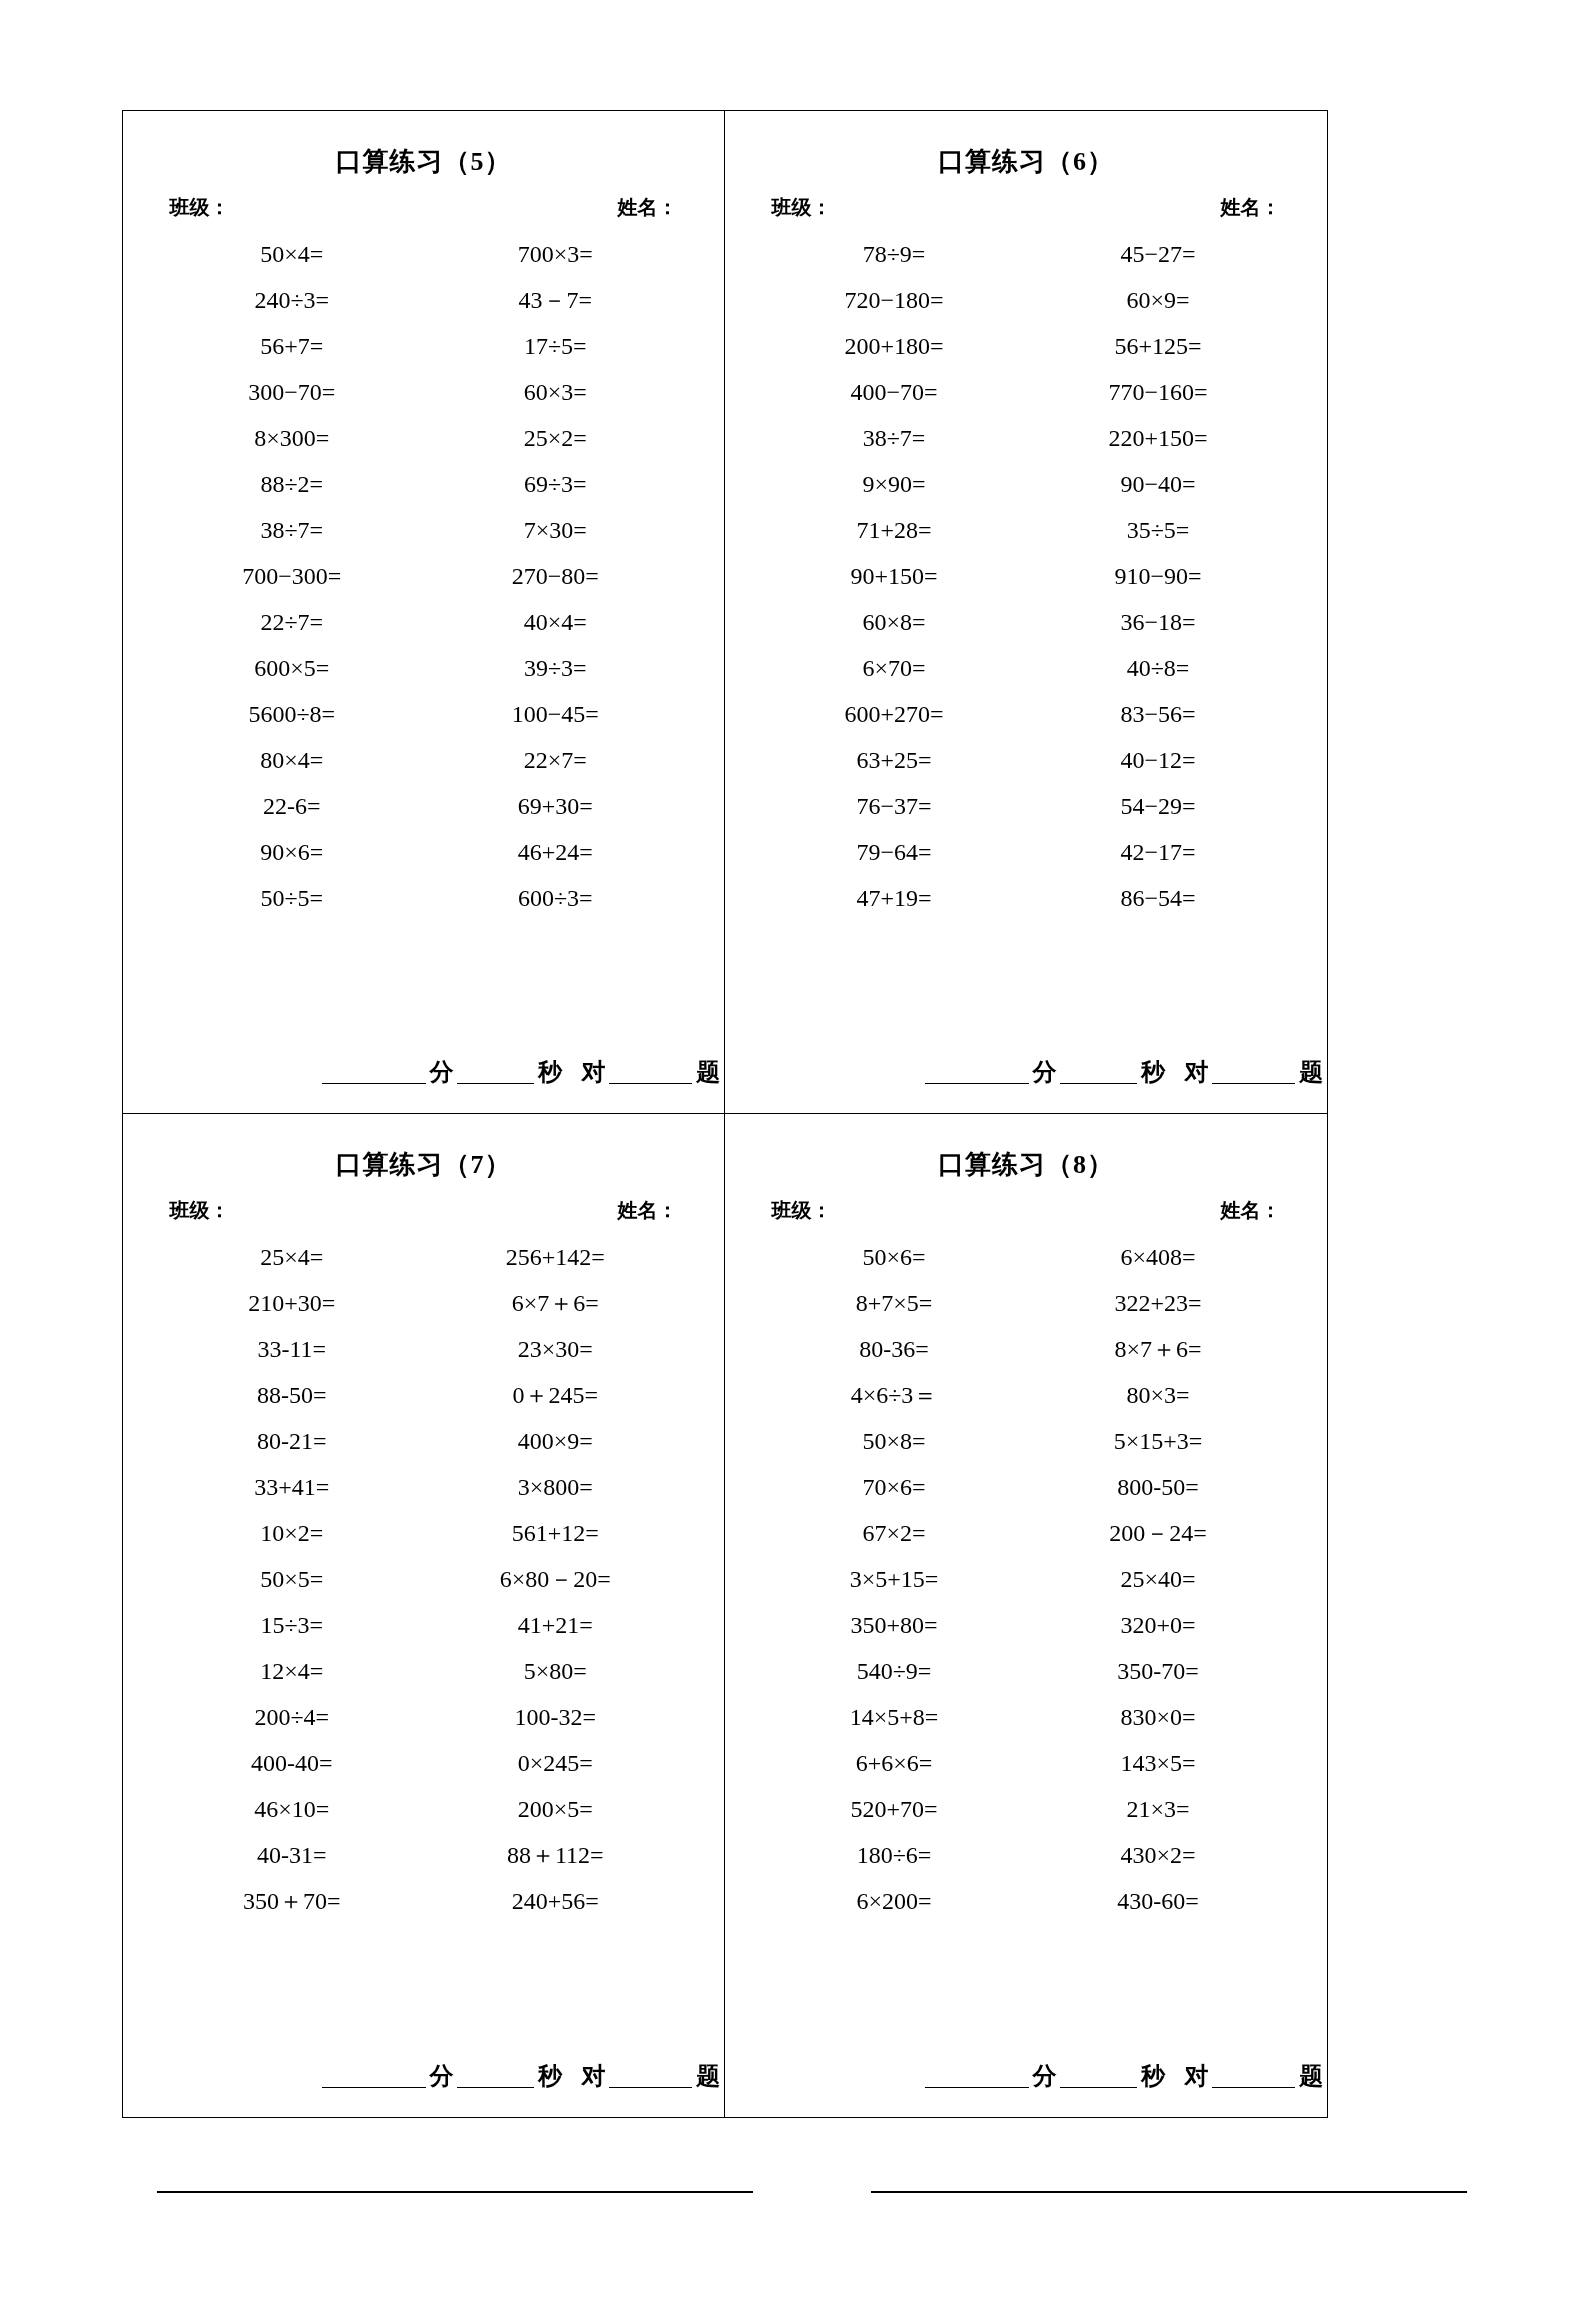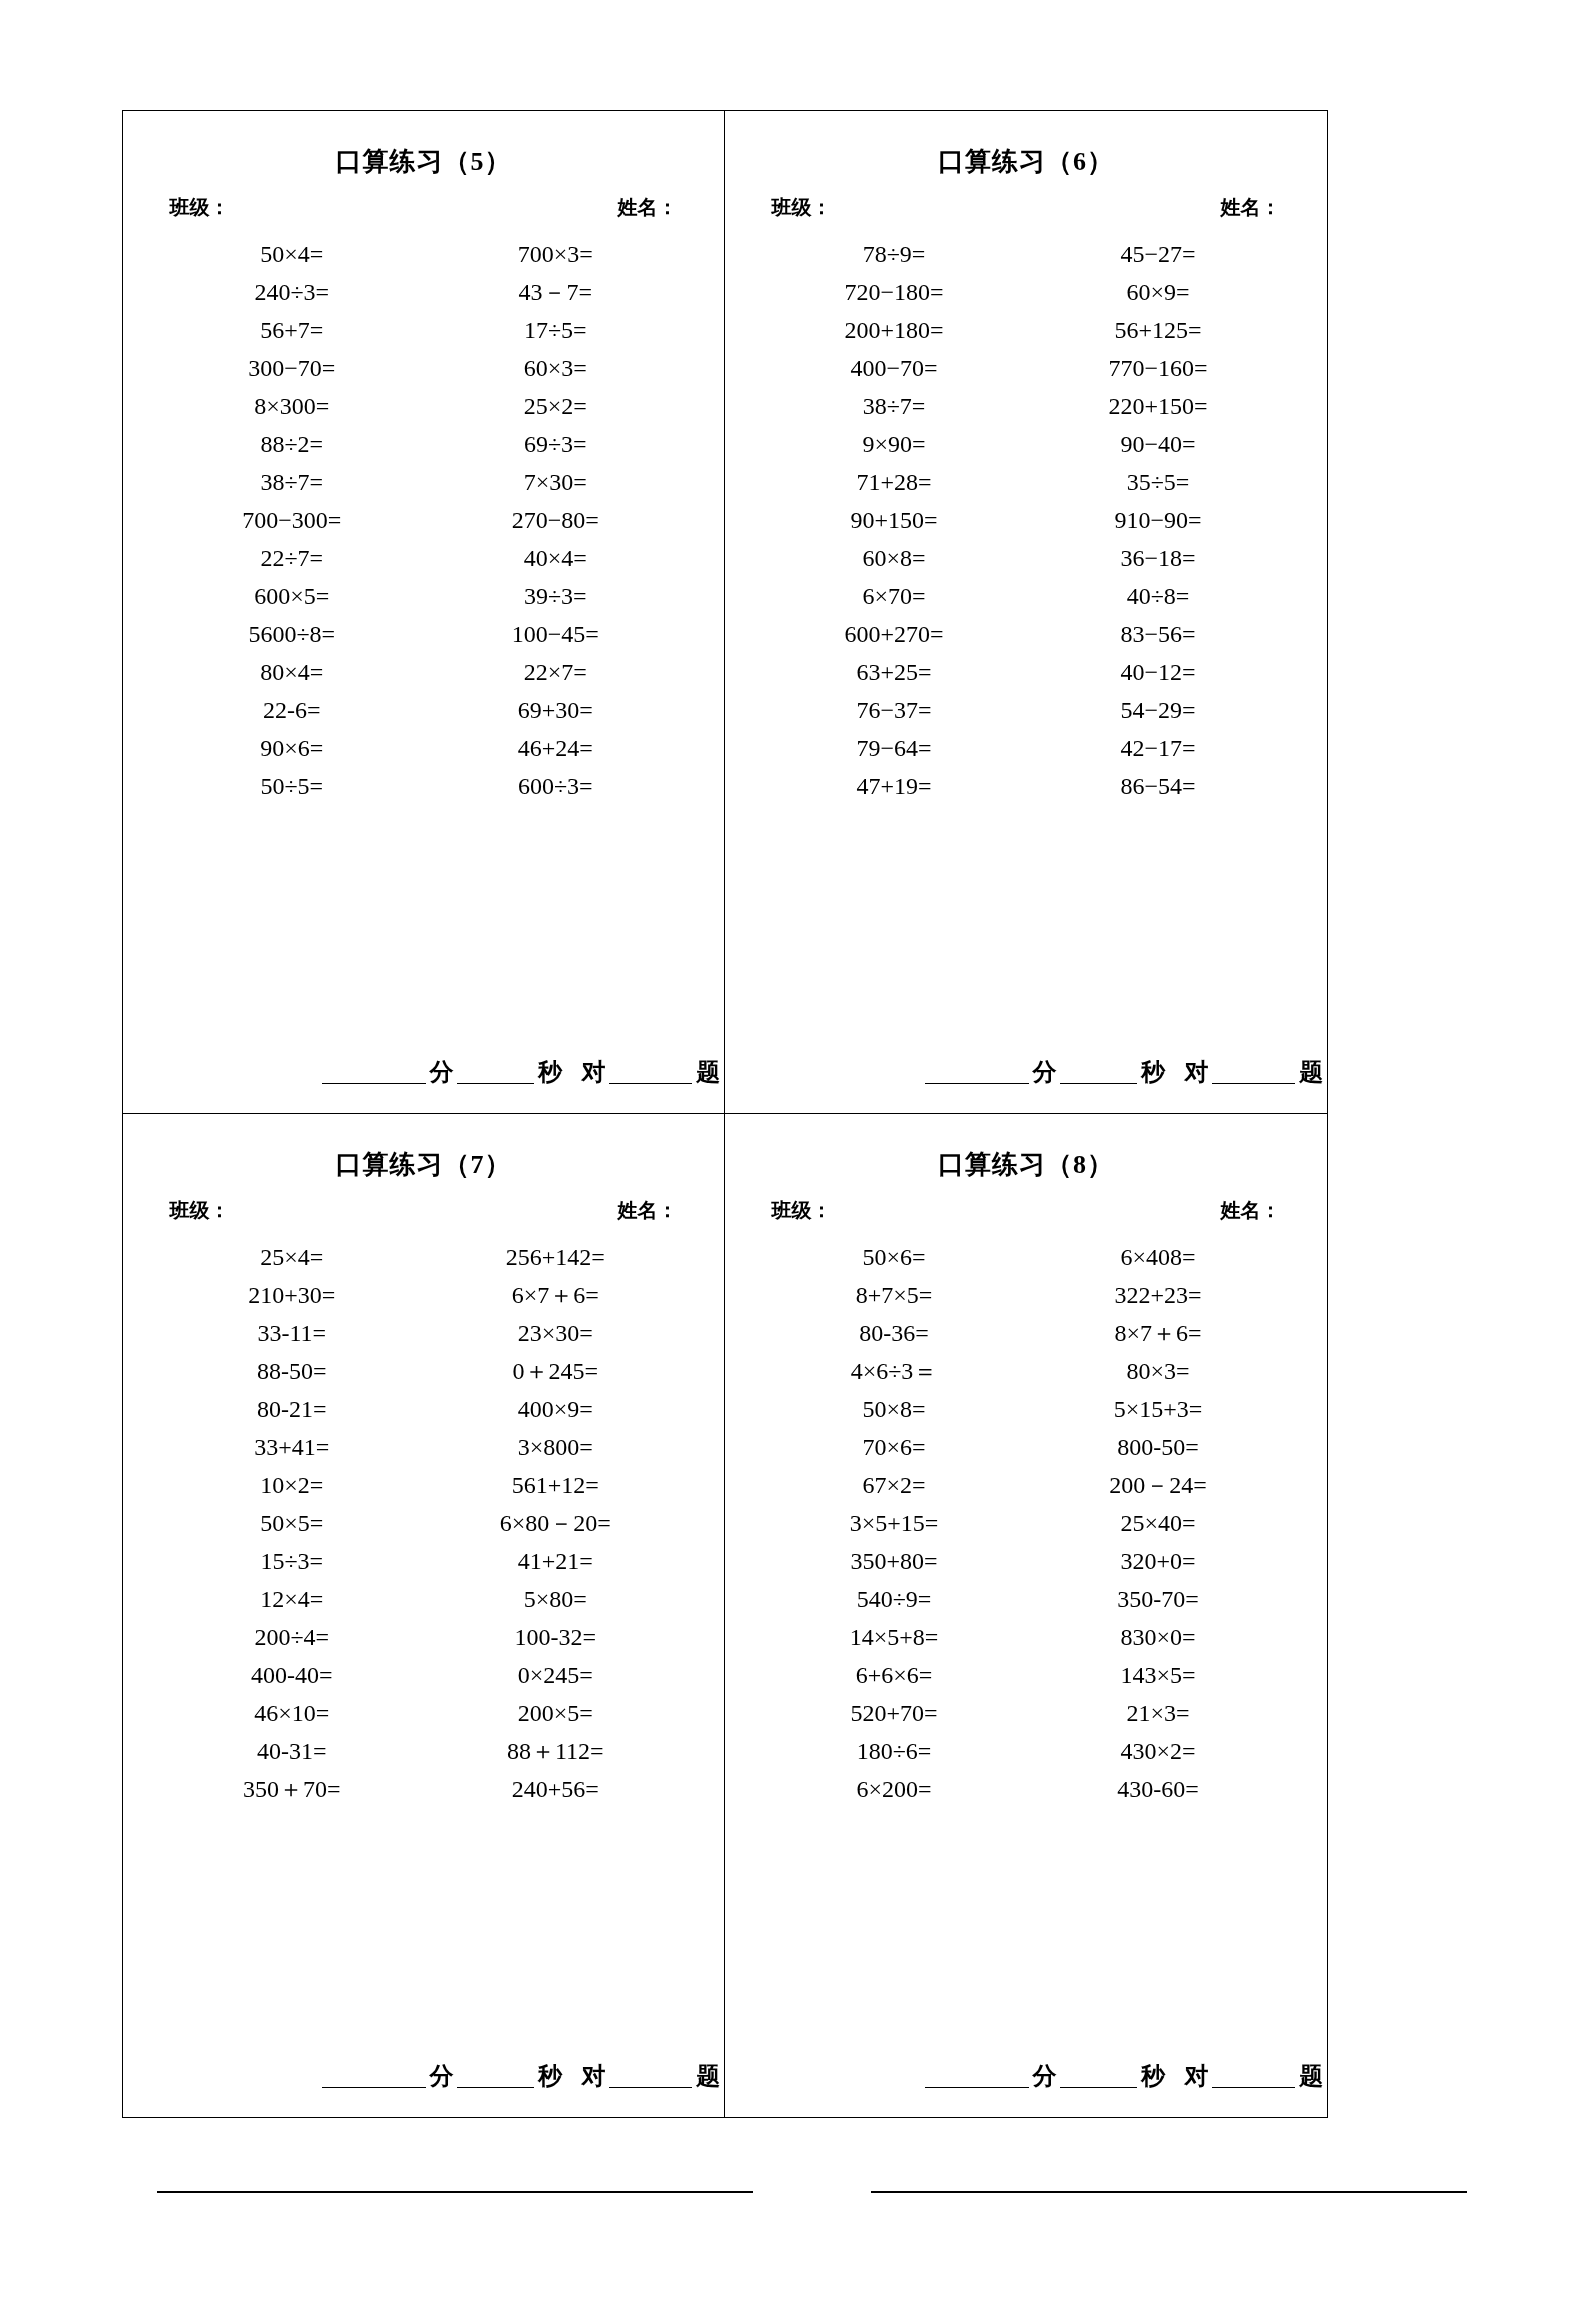--- a/index.html
+++ b/index.html
@@ -55,21 +55,21 @@
     font-size: 20px;
     font-weight: bold;
     margin-bottom: 13.4px;
     padding: 0 9.6px;
   }
   .id-row span { white-space: nowrap; }
 
   .problems {
     display: grid;
     grid-template-columns: 1fr 1fr;
-    row-gap: 0px;
+    row-gap: 8px;
   }
   .prob {
     font-size: 24px;
     line-height: 38px;
     text-align: center;
     white-space: nowrap;
   }
   .footer {
     position: absolute;
     left: 0;

